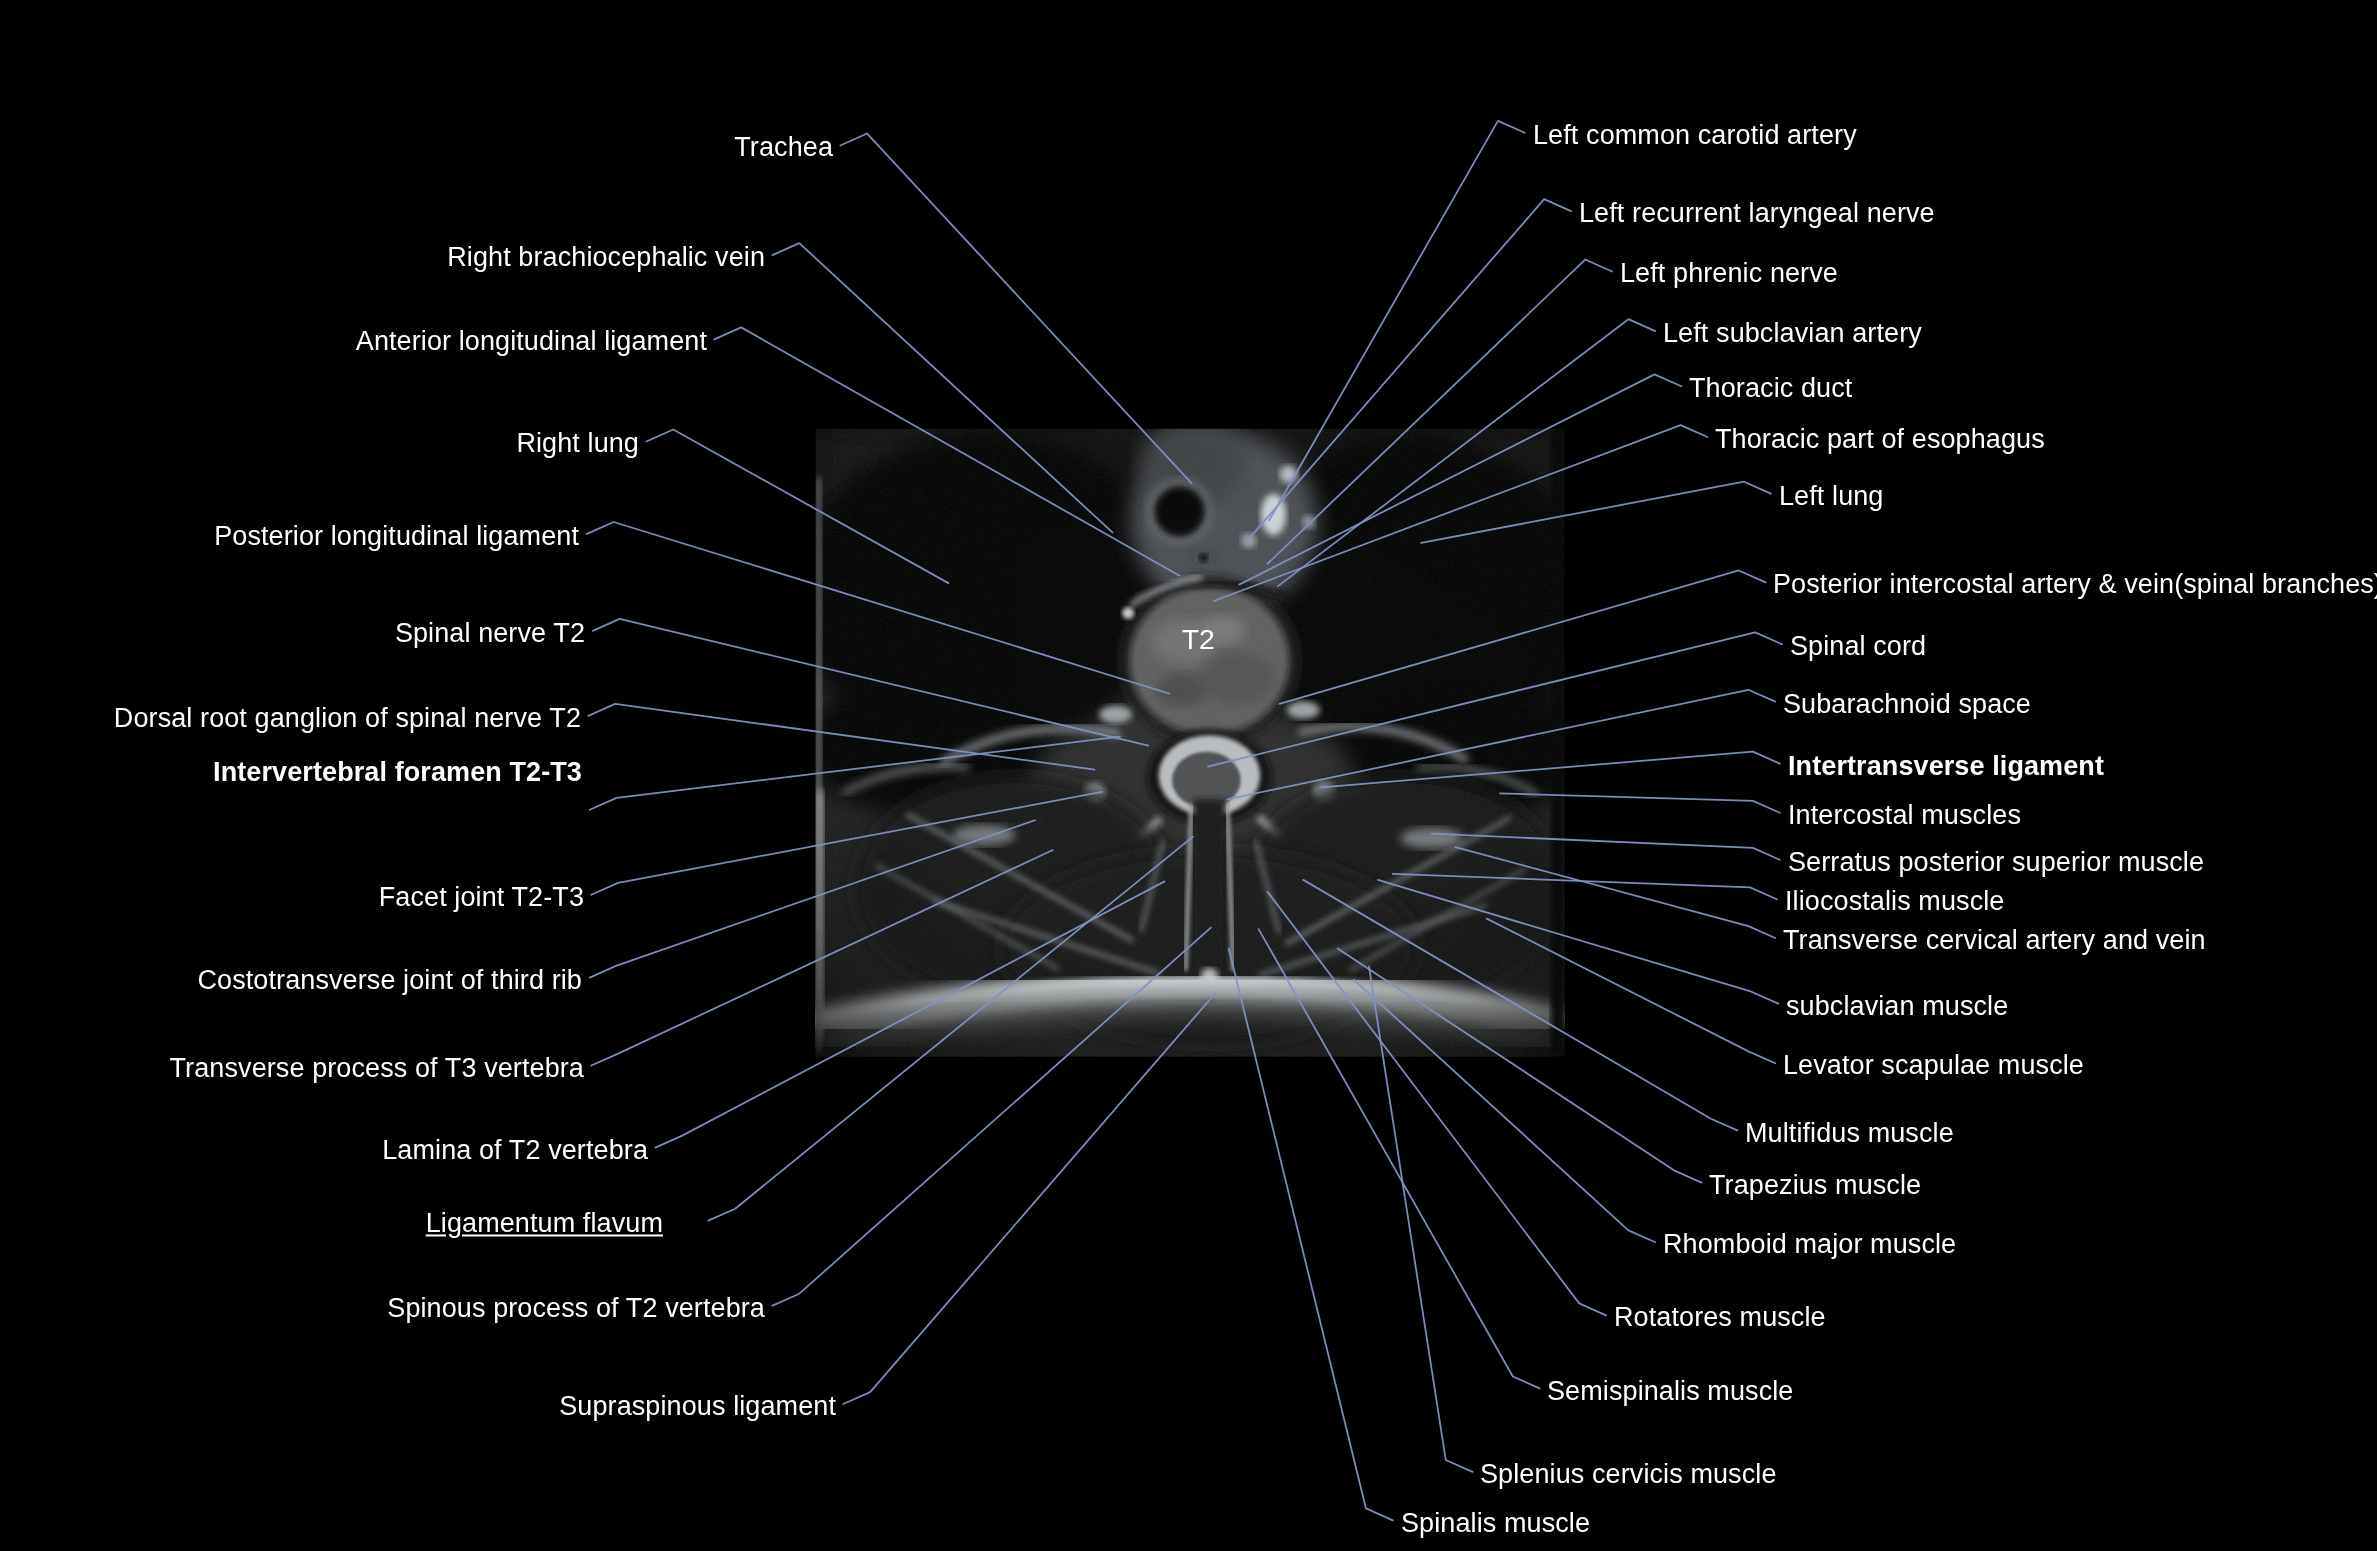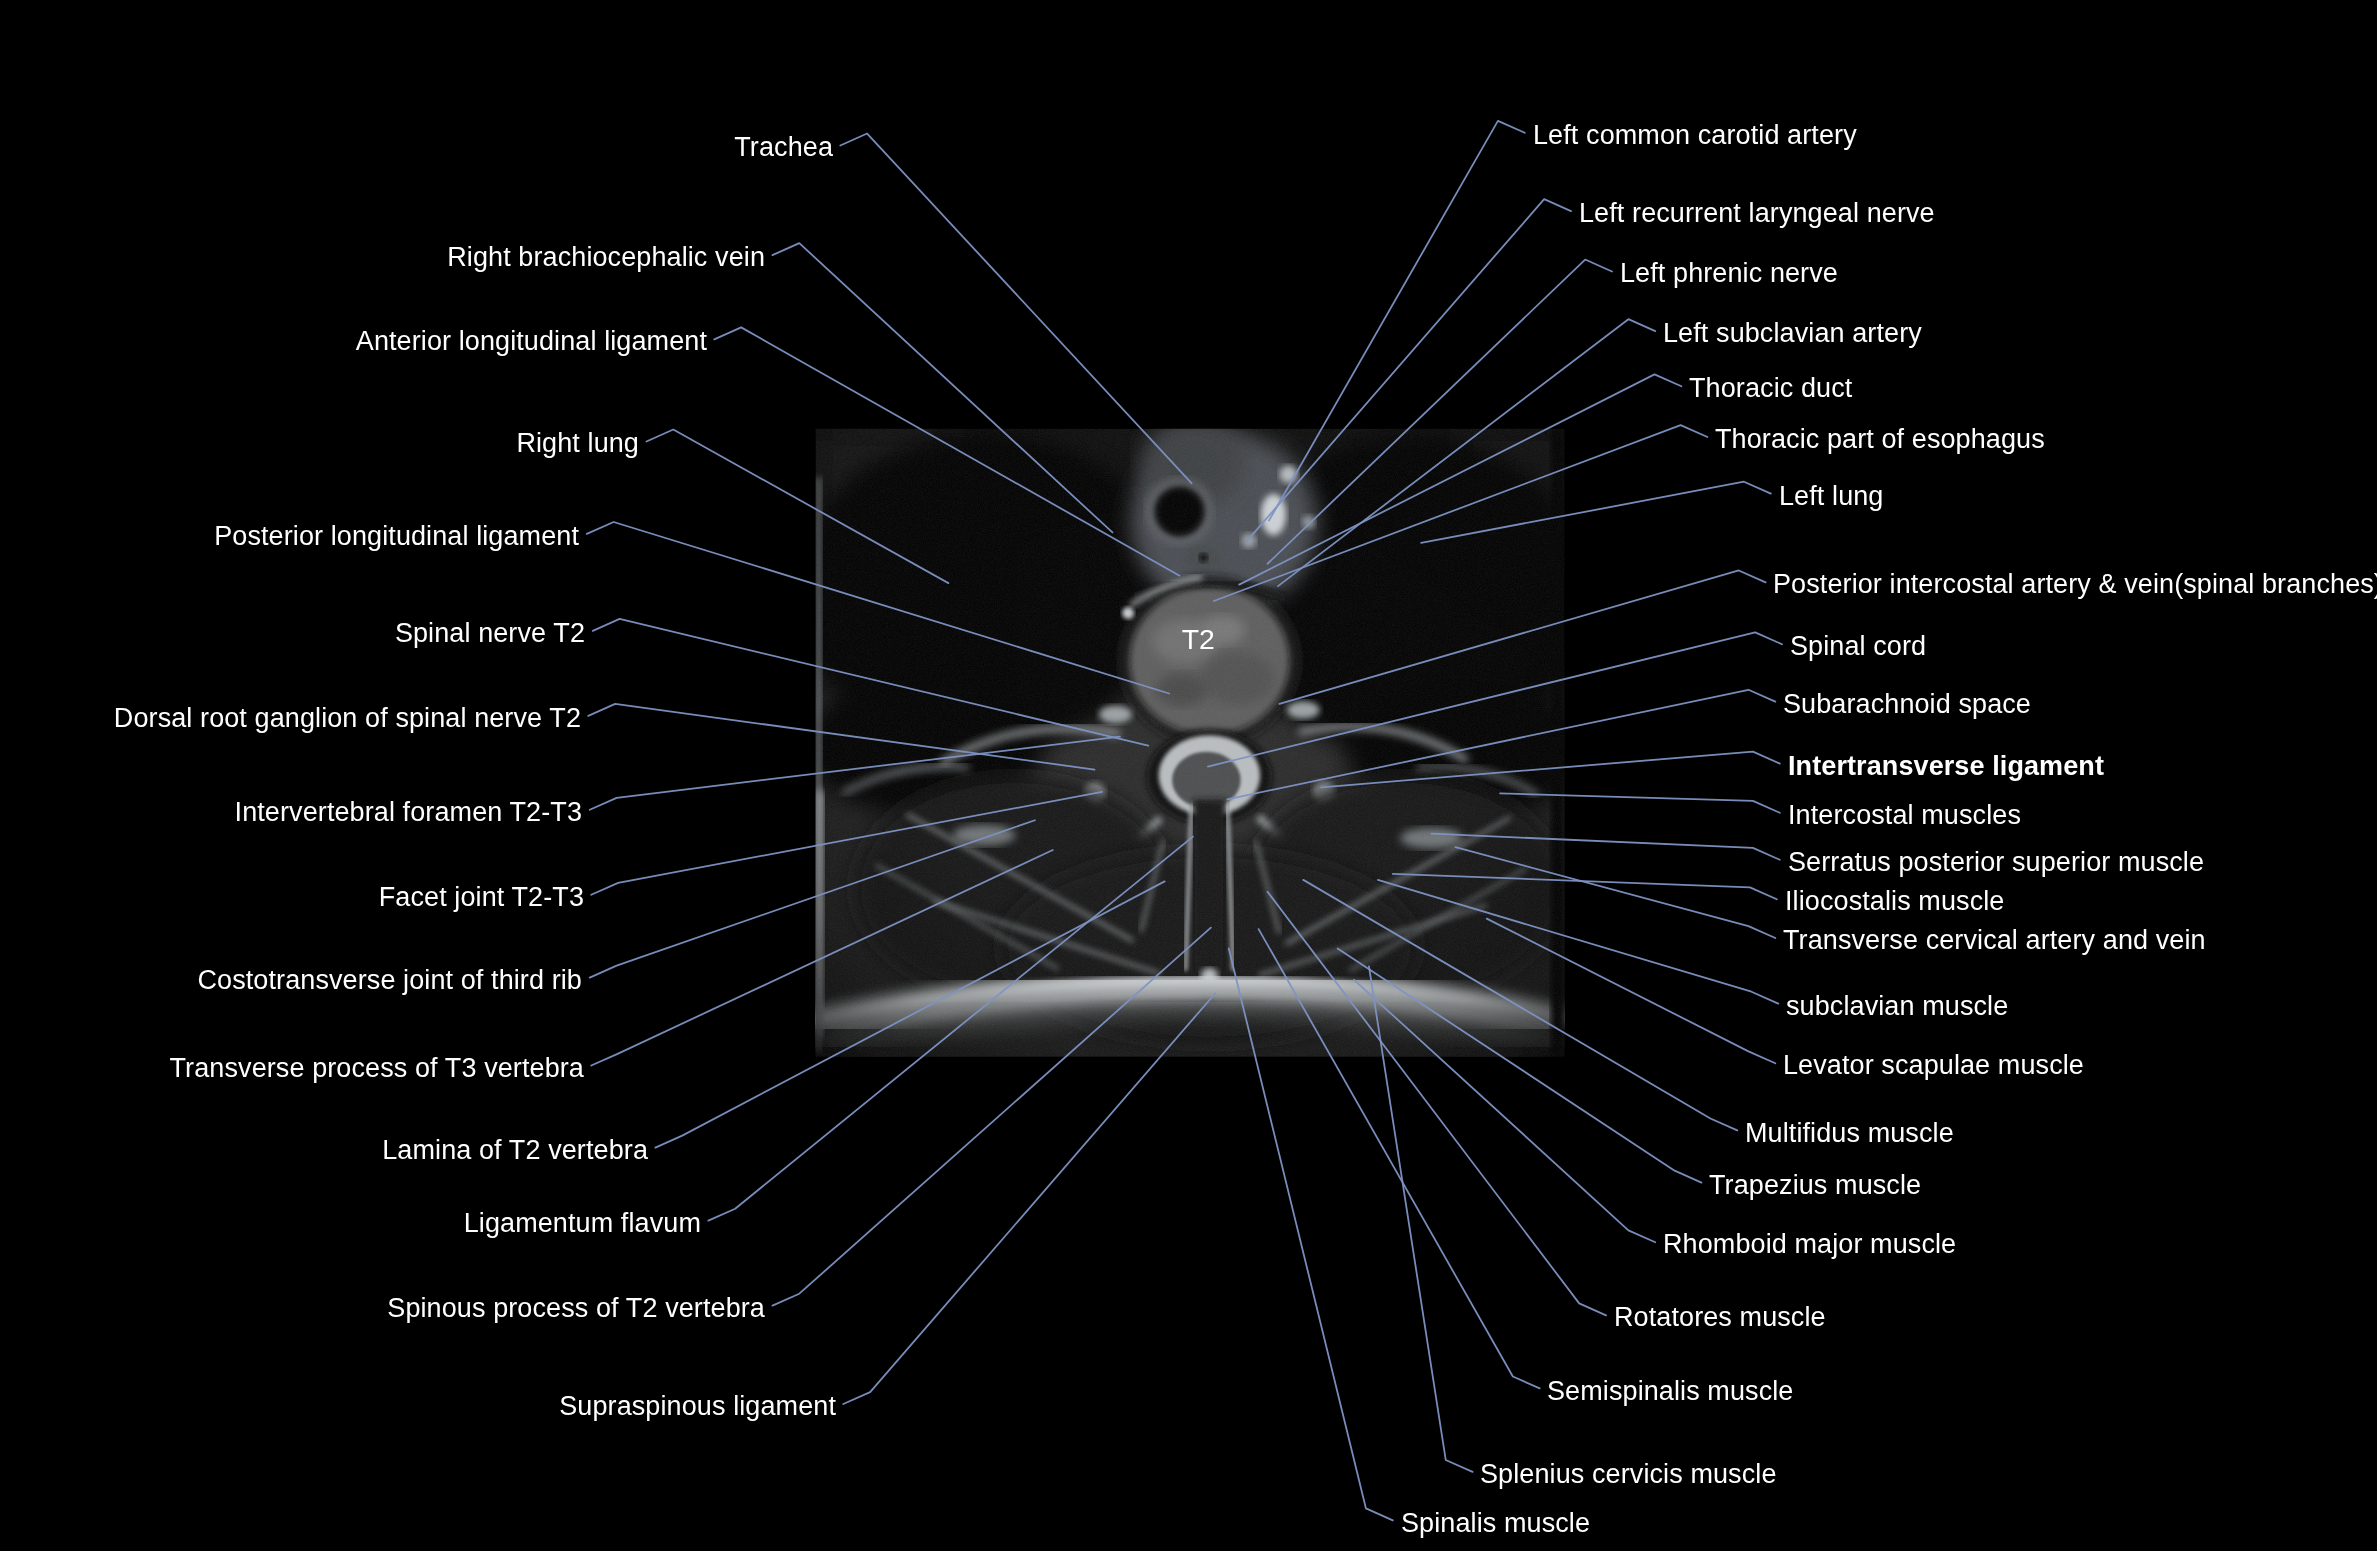--- a/index.html
+++ b/index.html
@@ -216,26 +216,26 @@
   </svg>
 
   <div id="labels">
       <div class="label left" style="left: 833px; top: 148px;">Trachea</div>
       <div class="label left" style="left: 765px; top: 258px;">Right brachiocephalic vein</div>
       <div class="label left" style="left: 707px; top: 342px;">Anterior longitudinal ligament</div>
       <div class="label left" style="left: 639px; top: 444px;">Right lung</div>
       <div class="label left" style="left: 579px; top: 537px;">Posterior longitudinal ligament</div>
       <div class="label left" style="left: 585px; top: 634px;">Spinal nerve T2</div>
       <div class="label left" style="left: 581px; top: 719px;">Dorsal root ganglion of spinal nerve T2</div>
-      <div class="label left" style="left: 582px; top: 813px;">Intervertebral foramen T2-T3</div>
+      <div class="label left" style="left: 582px; top: 773px; font-weight: bold;">Intervertebral foramen T2-T3</div>
       <div class="label left" style="left: 584px; top: 898px;">Facet joint T2-T3</div>
       <div class="label left" style="left: 582px; top: 981px;">Costotransverse joint of third rib</div>
       <div class="label left" style="left: 584px; top: 1069px;">Transverse process of T3 vertebra</div>
       <div class="label left" style="left: 648px; top: 1151px;">Lamina of T2 vertebra</div>
-      <div class="label left" style="left: 701px; top: 1224px;">Ligamentum flavum</div>
+      <div class="label left" style="left: 663px; top: 1224px; text-decoration: underline;">Ligamentum flavum</div>
       <div class="label left" style="left: 765px; top: 1309px;">Spinous process of T2 vertebra</div>
       <div class="label left" style="left: 836px; top: 1407px;">Supraspinous ligament</div>
       <div class="label right" style="left: 1533px; top: 136px;">Left common carotid artery</div>
       <div class="label right" style="left: 1579px; top: 214px;">Left recurrent laryngeal nerve</div>
       <div class="label right" style="left: 1620px; top: 274px;">Left phrenic nerve</div>
       <div class="label right" style="left: 1663px; top: 334px; text-align: center;">Left subclavian artery</div>
       <div class="label right" style="left: 1689px; top: 389px; text-align: center;">Thoracic duct</div>
       <div class="label right" style="left: 1715px; top: 440px;">Thoracic part of esophagus</div>
       <div class="label right" style="left: 1779px; top: 497px;">Left lung</div>
       <div class="label right" style="left: 1773px; top: 585px;">Posterior intercostal artery &amp; vein(spinal branches)</div>

